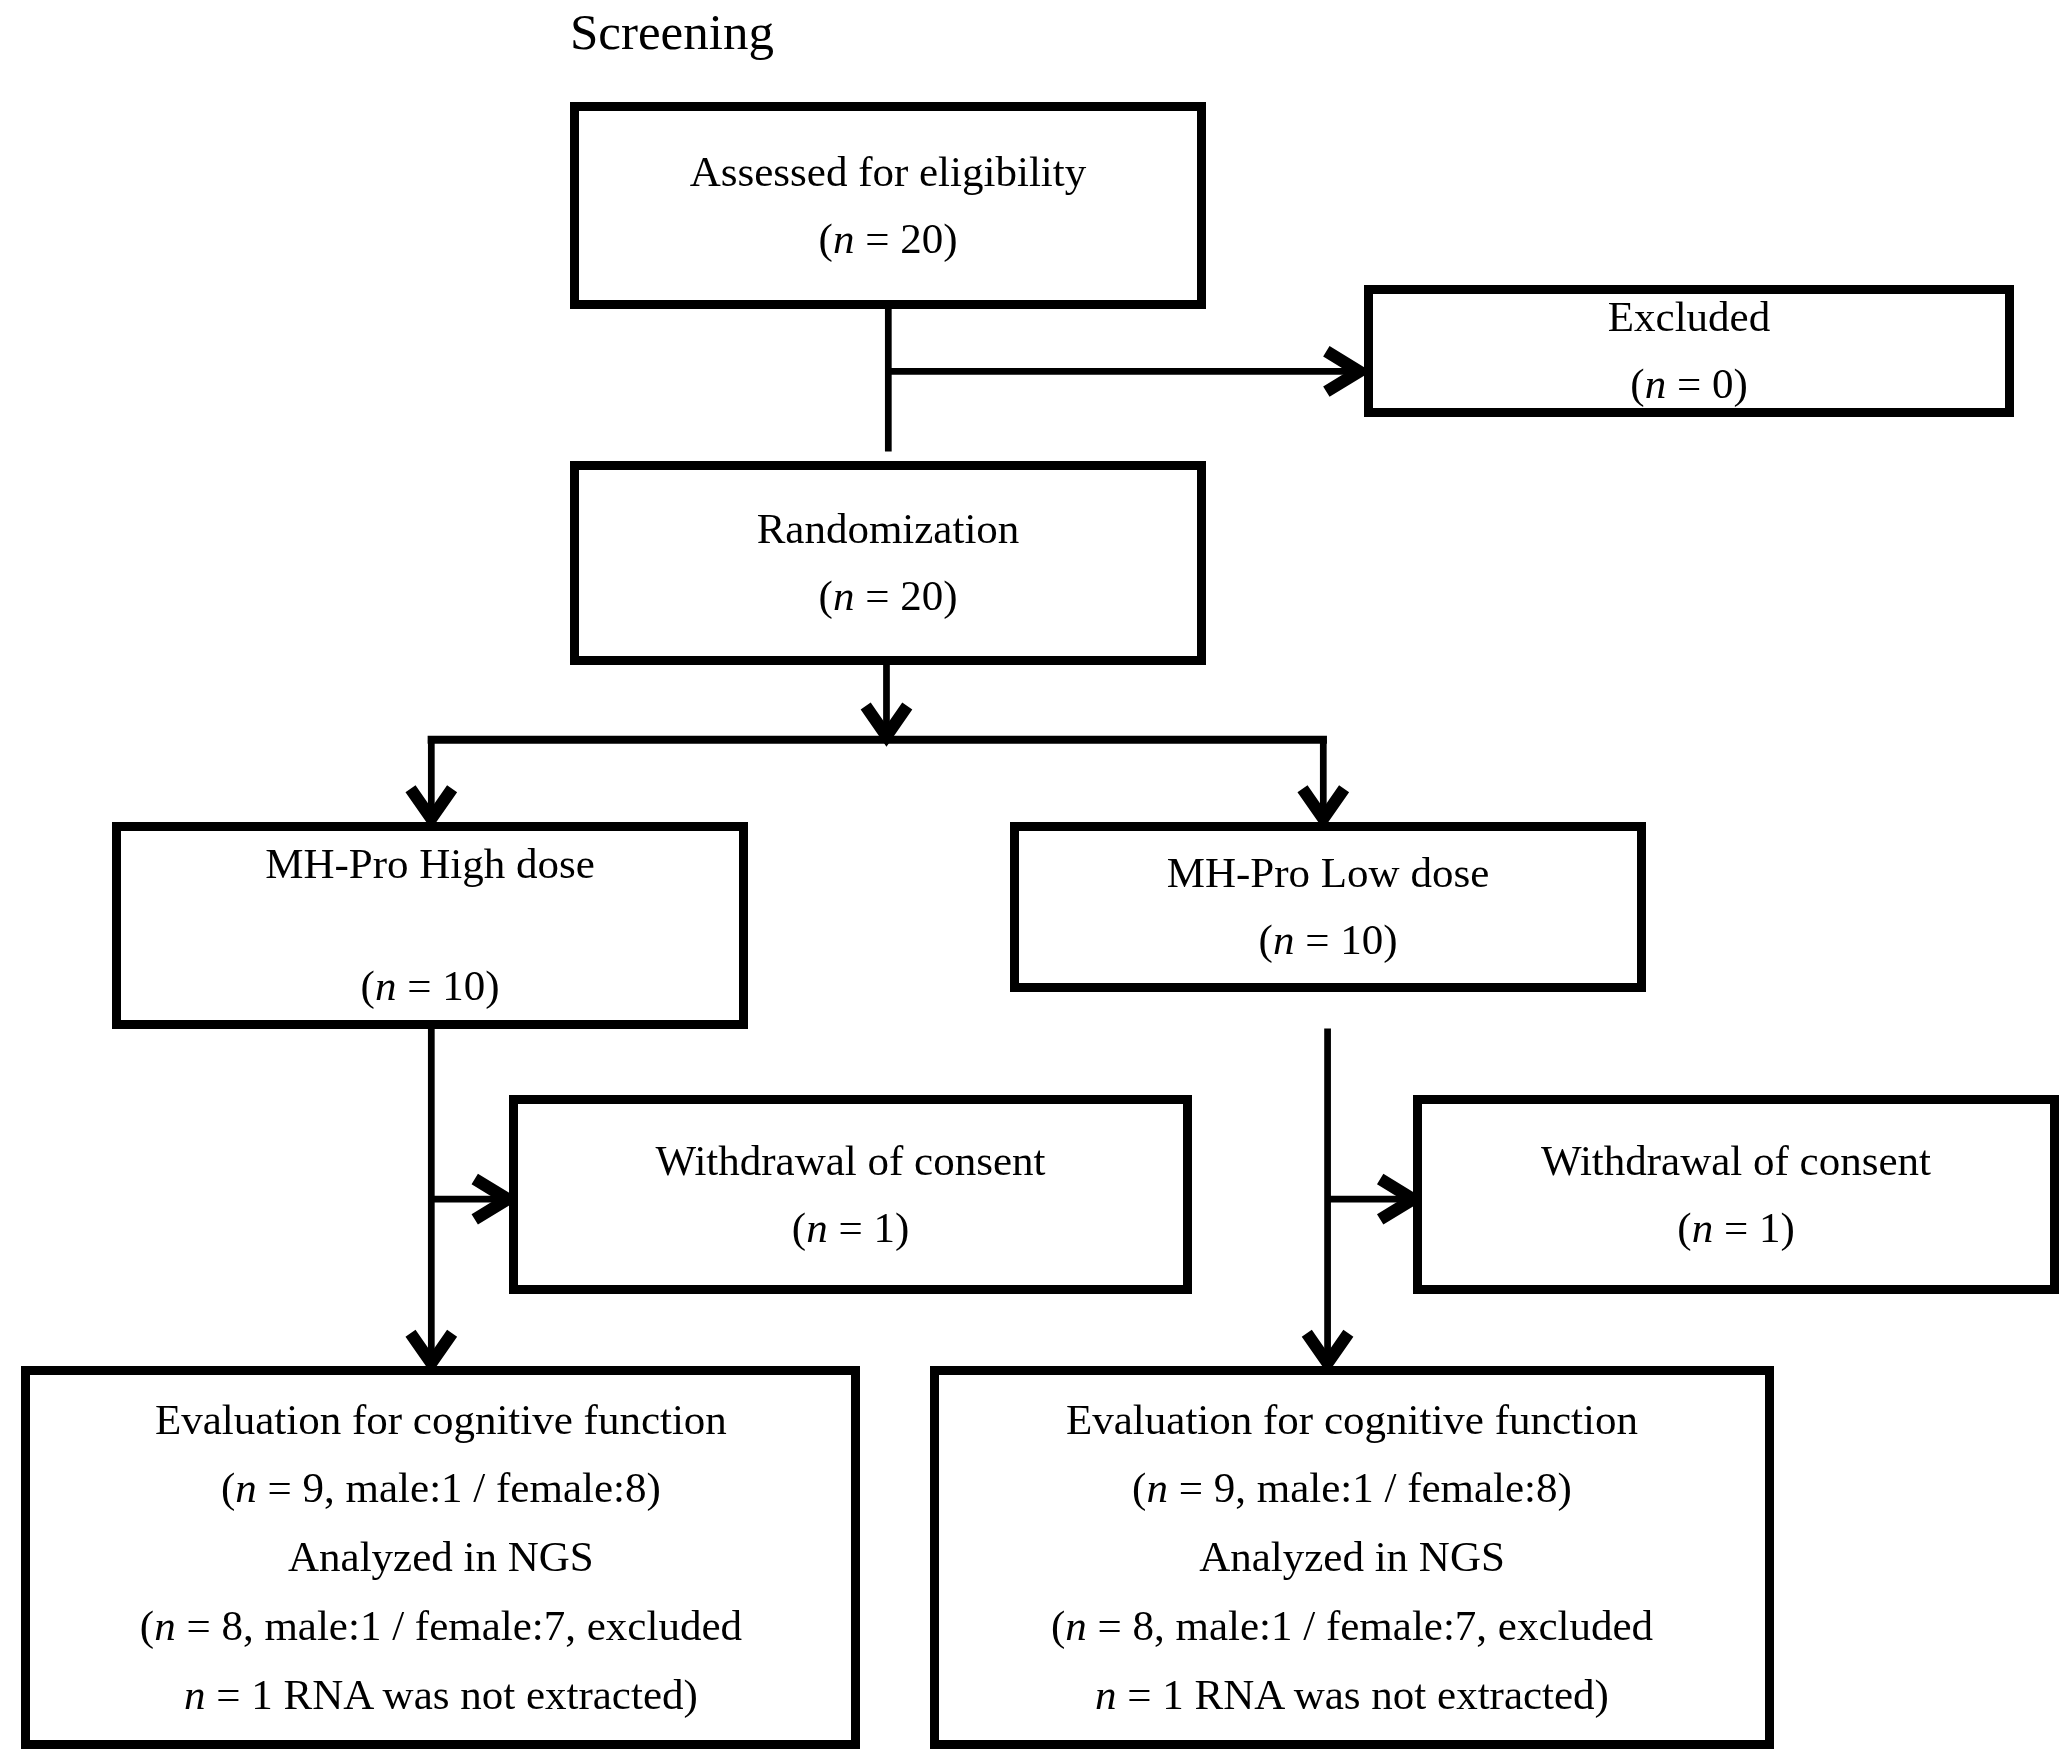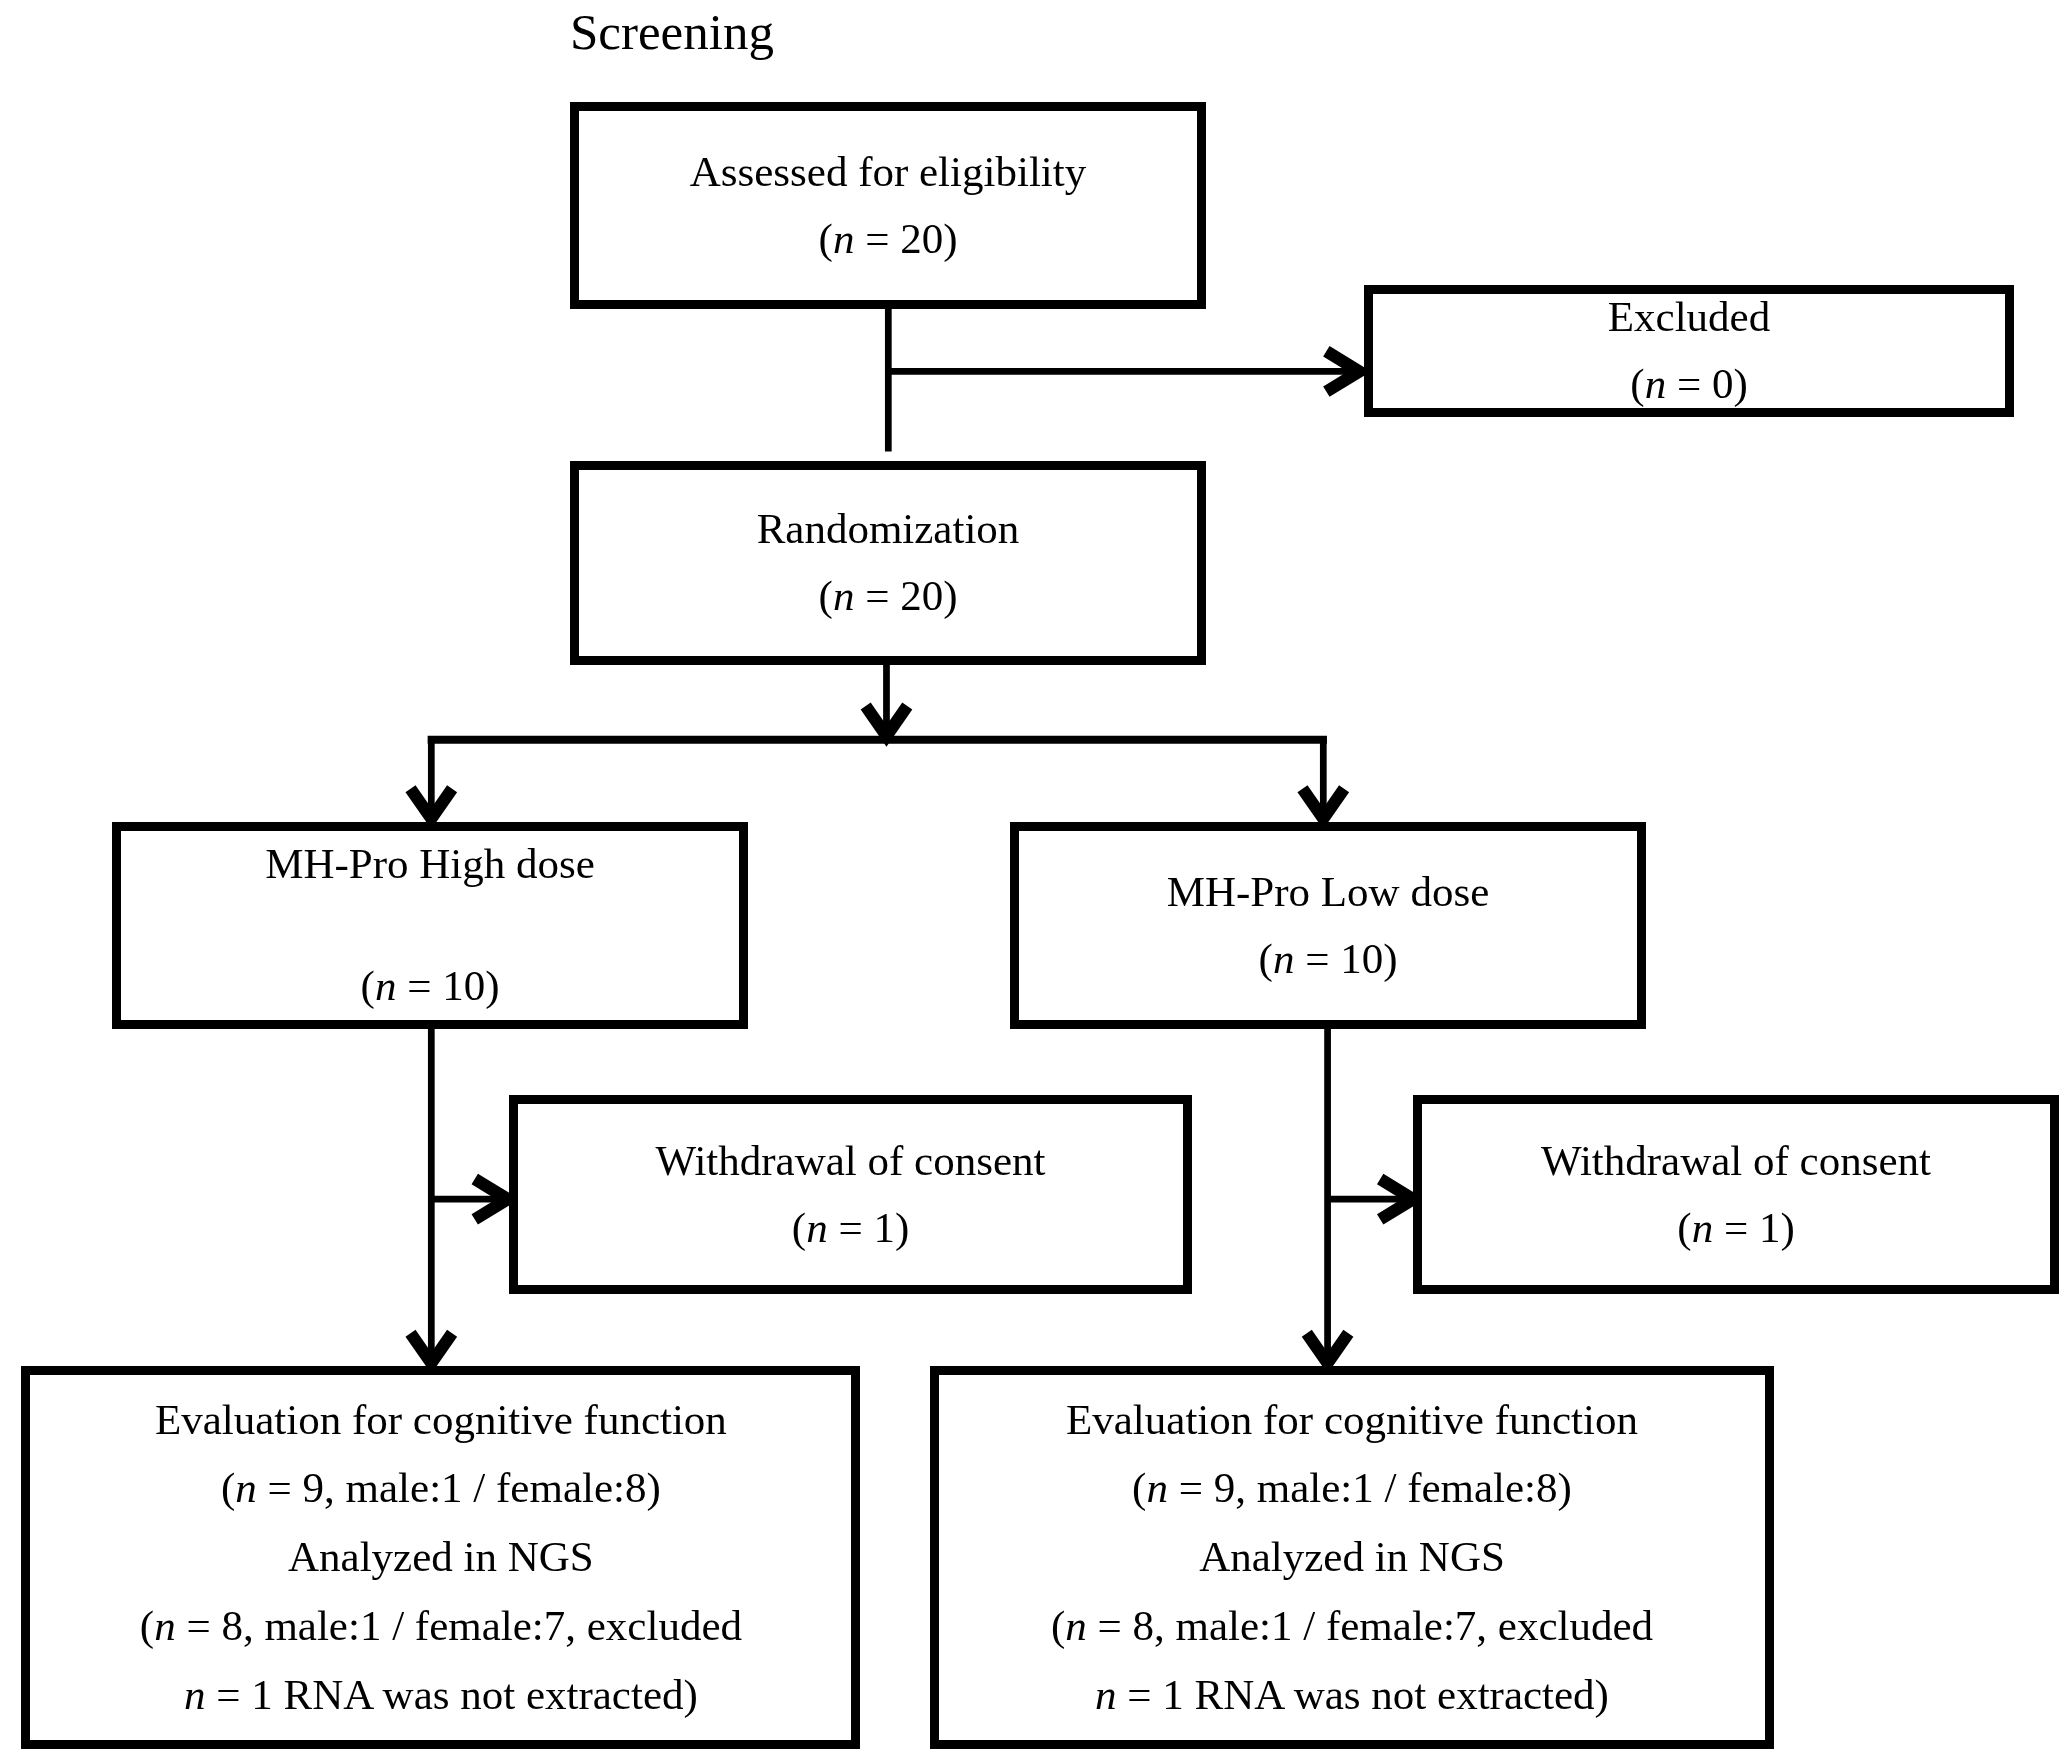--- a/index.html
+++ b/index.html
@@ -50,21 +50,21 @@
     left: 0;
     top: 0;
     width: 2066px;
     height: 1759px;
   }
   
   #box-assessed      { left: 570px;  top: 86px;  width: 636px; height: 207px; margin-top: 16px; }
   #box-excluded      { left: 1364px; top: 285px;  width: 650px; height: 132px; }
   #box-randomization { left: 570px;  top: 452px;  width: 636px; height: 204px; margin-top: 9px; }
   #box-high-dose     { left: 112px;  top: 822px; width: 636px; height: 207px; justify-content: space-between; }
-  #box-low-dose      { left: 1010px; top: 822px; width: 636px; height: 207px; }
+  #box-low-dose      { left: 1010px; top: 822px; width: 636px; height: 170px; }
   #box-withdrawal-left  { left: 509px;  top: 1095px; width: 683px; height: 199px; }
   #box-withdrawal-right { left: 1413px; top: 1095px; width: 646px; height: 199px; }
   #box-eval-left     { left: 21.4px;   top: 1366px; width: 839px; height: 383px; line-height: 1.6; }
   #box-eval-right    { left: 930px; top: 1366px; width: 844px; height: 383px; line-height: 1.6; }
 </style>
 </head>
 <body>
 
 <div id="canvas">
 

